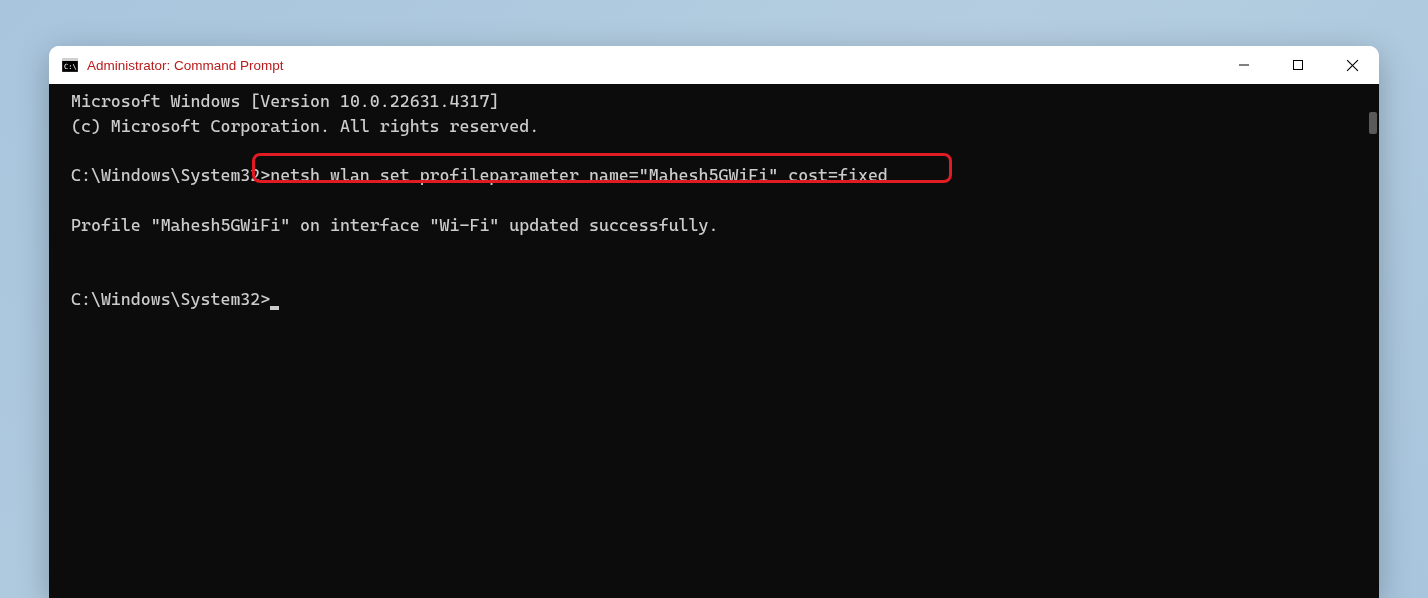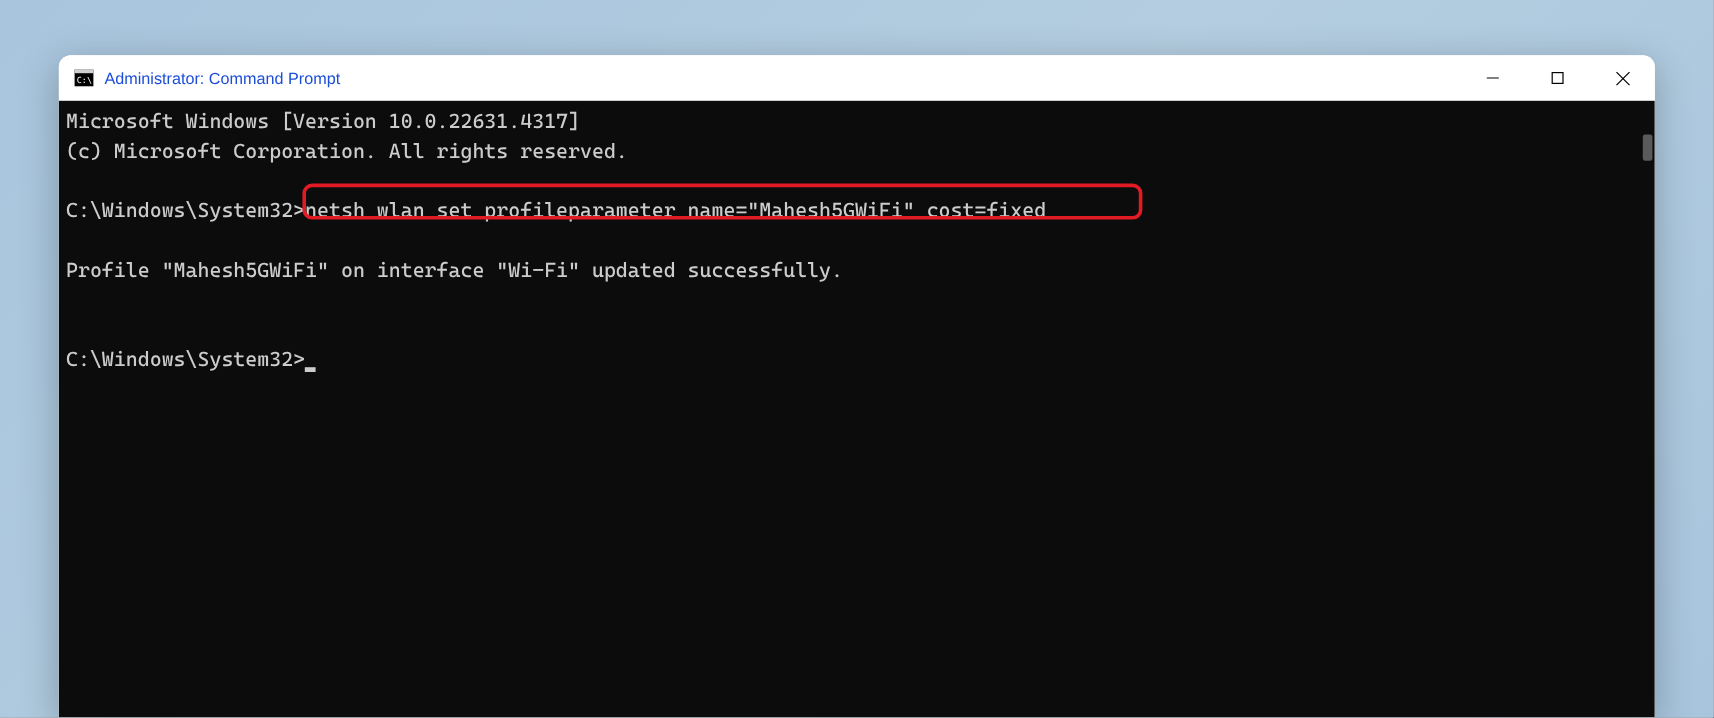--- a/index.html
+++ b/index.html
@@ -38,21 +38,21 @@
     .titlebar-icon {
       width: 18px;
       height: 18px;
       margin-right: 8px;
       display: flex;
       align-items: center;
       justify-content: center;
     }
     .titlebar-title {
       font-size: 13.5px;
-      color: #1d4ed8;
+      color: #b91c1c;
       flex-grow: 1;
     }
     .window-controls {
       display: flex;
       height: 100%;
     }
     .control-btn {
       width: 54px;
       height: 100%;
       display: flex;
@@ -61,21 +61,21 @@
       cursor: pointer;
     }
     .control-btn svg {
       stroke: #000000;
       stroke-width: 1;
       fill: none;
     }
     .terminal {
       flex-grow: 1;
       background: #0c0c0c;
-      padding: 5px 6px 6px 6px;
+      padding: 5px 6px 6px 22px;
       position: relative;
       overflow: hidden;
     }
     .terminal-content {
       font-family: Consolas, "Cascadia Mono", monospace;
       font-size: 17px;
       color: #cccccc;
       line-height: 24.7px;
       white-space: pre;
       letter-spacing: 0px;

